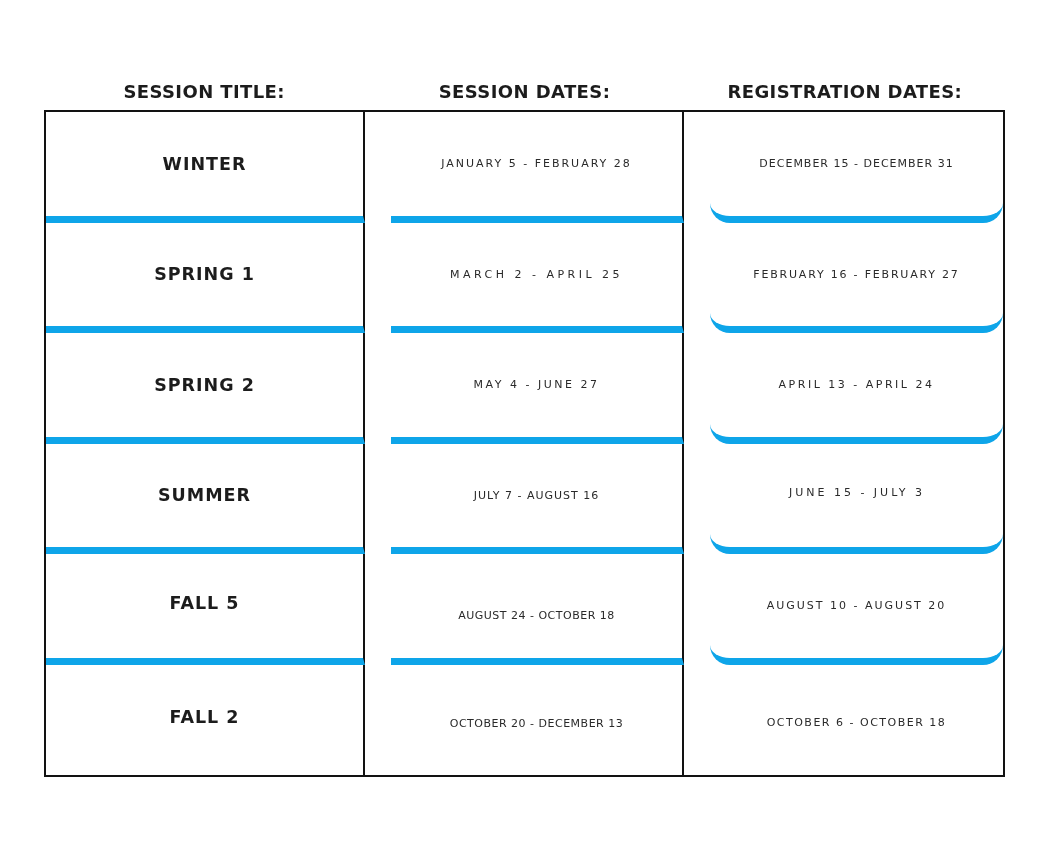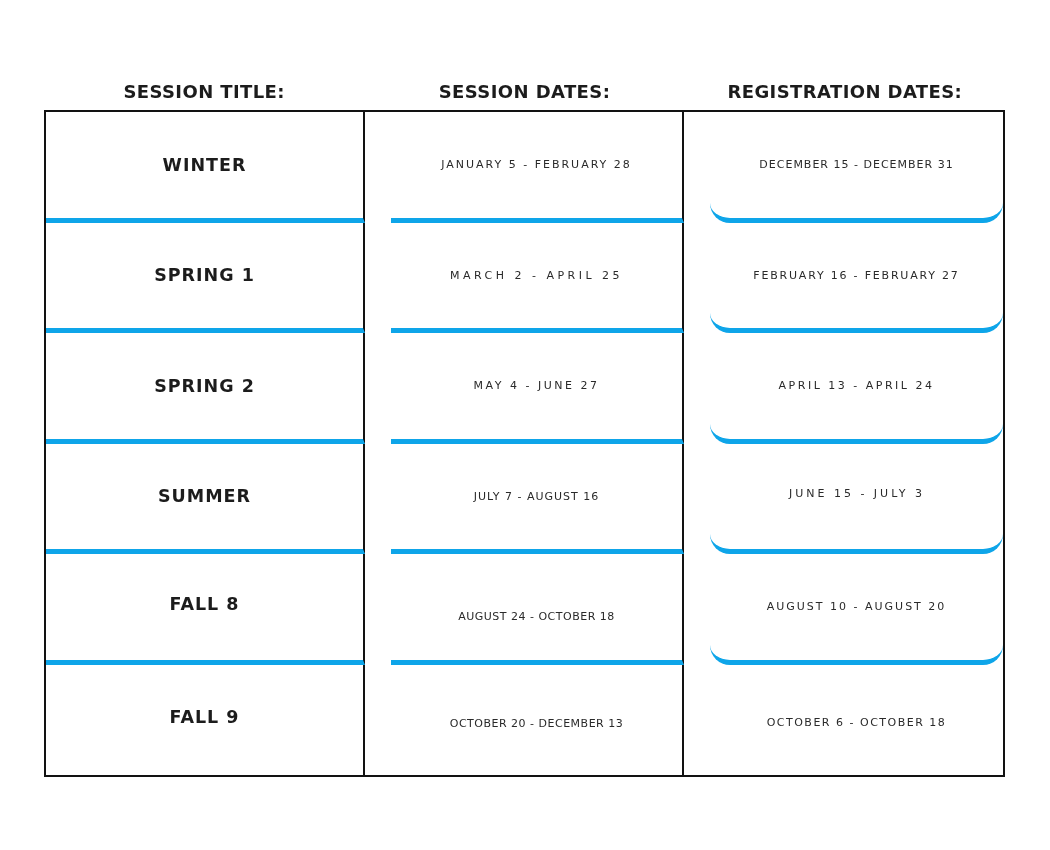--- a/index.html
+++ b/index.html
@@ -47,21 +47,21 @@
     border: 2.5px solid #121212;
     box-sizing: border-box;
     background: #ffffff;
   }
   .cell {
     display: flex;
     align-items: center;
     justify-content: center;
     text-align: center;
     border-right: 2px solid #121212;
-    border-bottom: 5px solid #0ea5e9;
+    border-bottom: 7px solid #0ea5e9;
     box-sizing: border-box;
     padding: 0 8px;
     white-space: nowrap;
   }
   .cell.last-col { border-right: none; border-radius: 20px; }
   .cell.last-row { border-bottom: none; }
   .title {
     font-weight: 700;
     font-size: 17.5px;
     letter-spacing: 1px;
@@ -111,22 +111,22 @@
     <div class="cell reg r2 last-col">FEBRUARY 16 - FEBRUARY 27</div>
 
     <div class="cell title r3">SPRING 2</div>
     <div class="cell dates r3">MAY 4 - JUNE 27</div>
     <div class="cell reg r3 last-col">APRIL 13 - APRIL 24</div>
 
     <div class="cell title r4">SUMMER</div>
     <div class="cell dates r4">JULY 7 - AUGUST 16</div>
     <div class="cell reg r4 last-col">JUNE 15 - JULY 3</div>
 
-    <div class="cell title r5">FALL 8</div>
+    <div class="cell title r5">FALL 5</div>
     <div class="cell dates r5">AUGUST 24 - OCTOBER 18</div>
     <div class="cell reg r5 last-col">AUGUST 10 - AUGUST 20</div>
 
-    <div class="cell title r6 last-row">FALL 9</div>
+    <div class="cell title r6 last-row">FALL 2</div>
     <div class="cell dates r6 last-row">OCTOBER 20 - DECEMBER 13</div>
     <div class="cell reg r6 last-col last-row">OCTOBER 6 - OCTOBER 18</div>
 
   </div>
 </div>
 
 </body></html>

